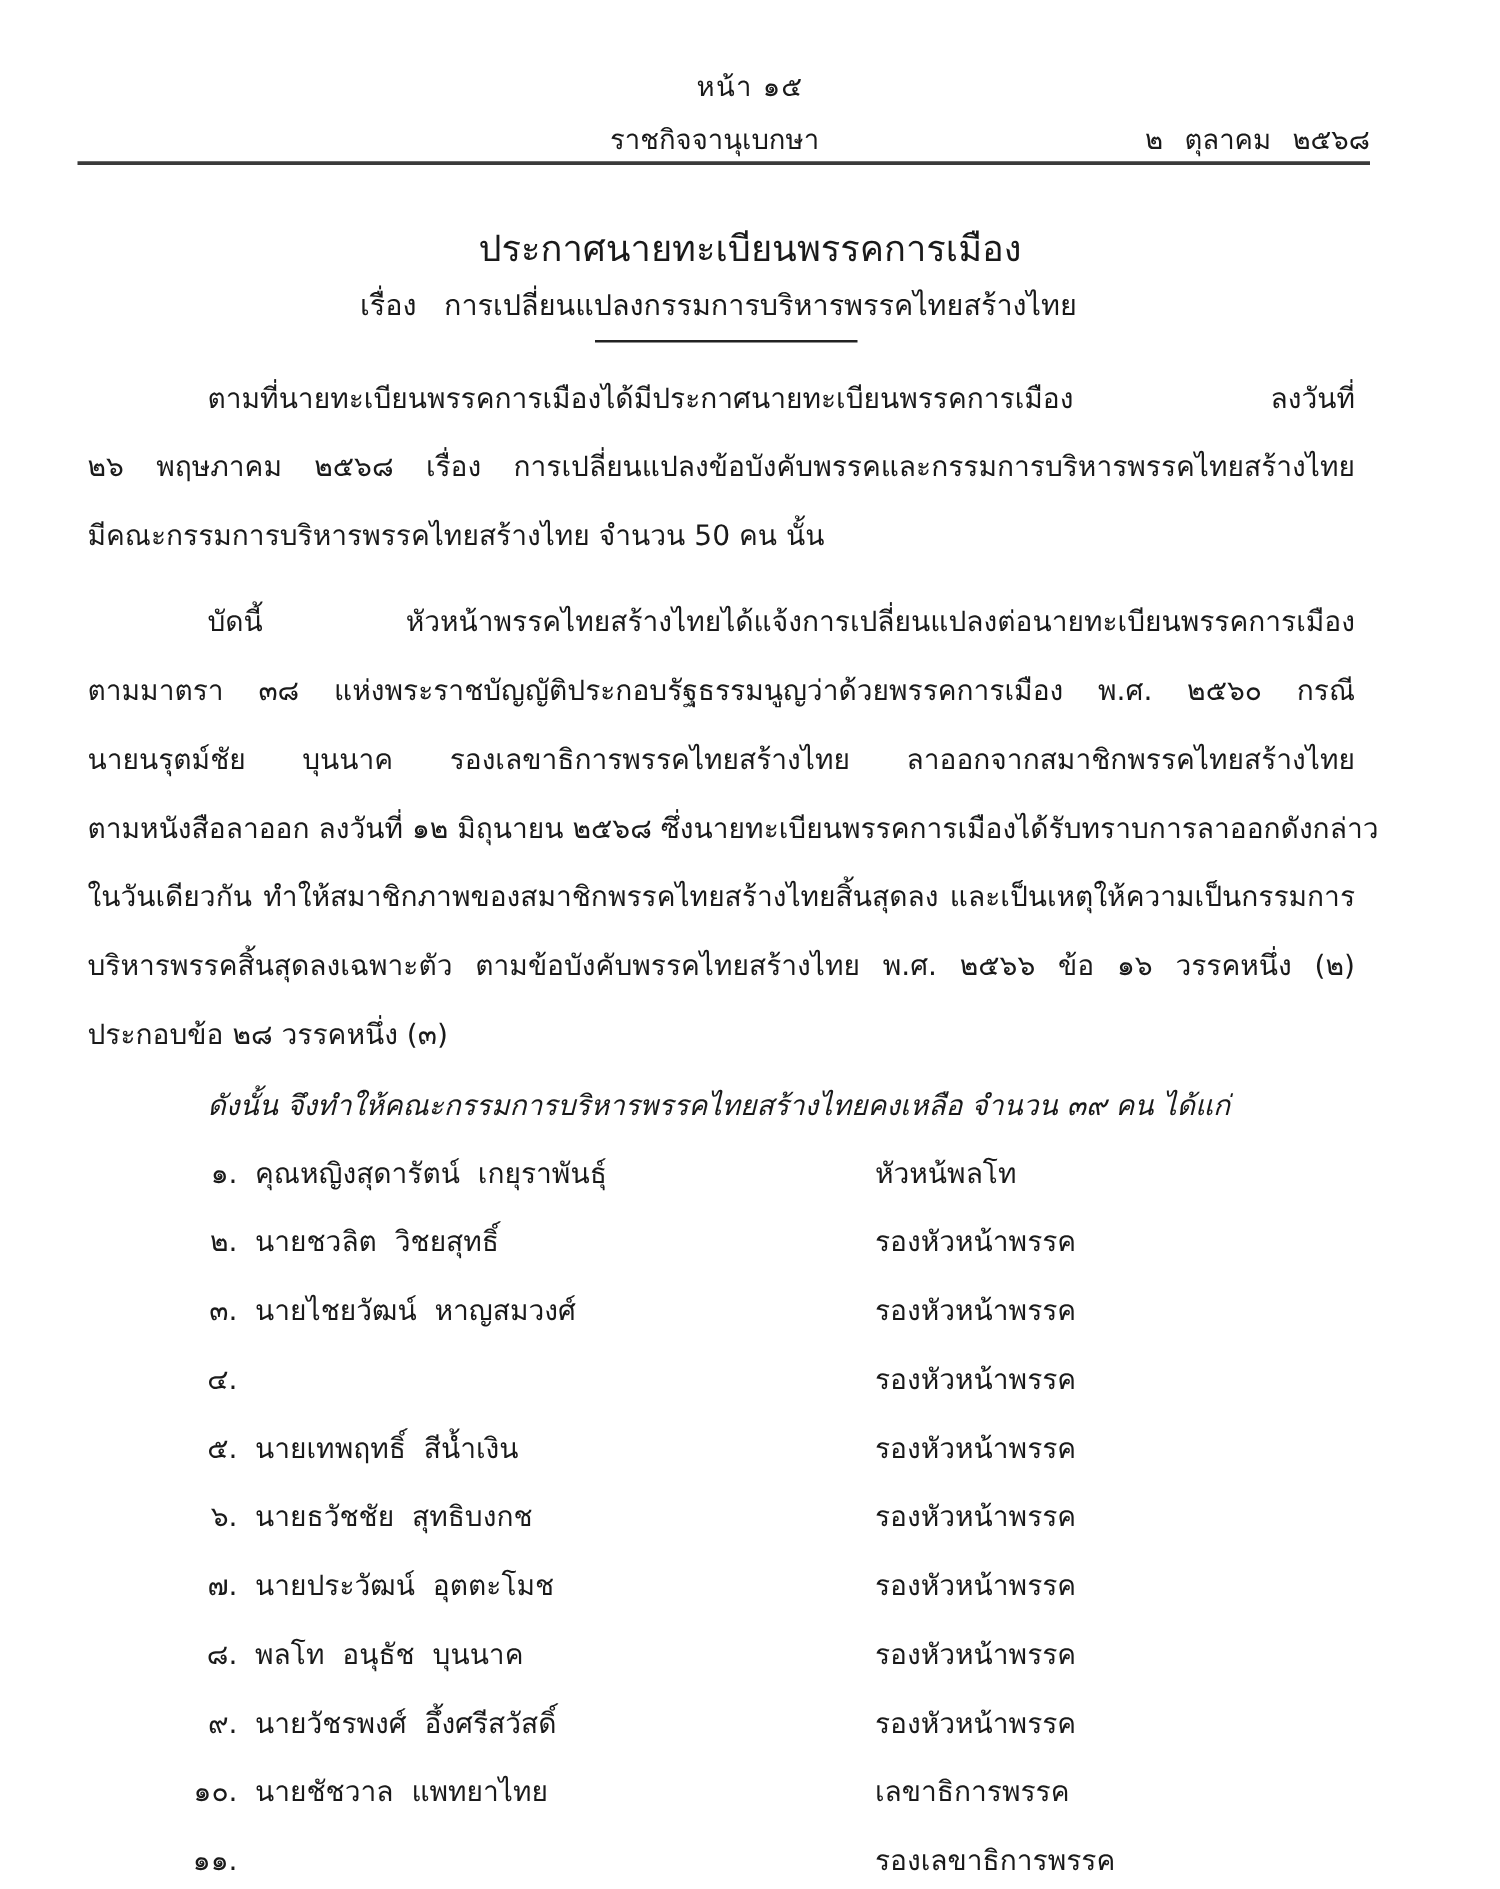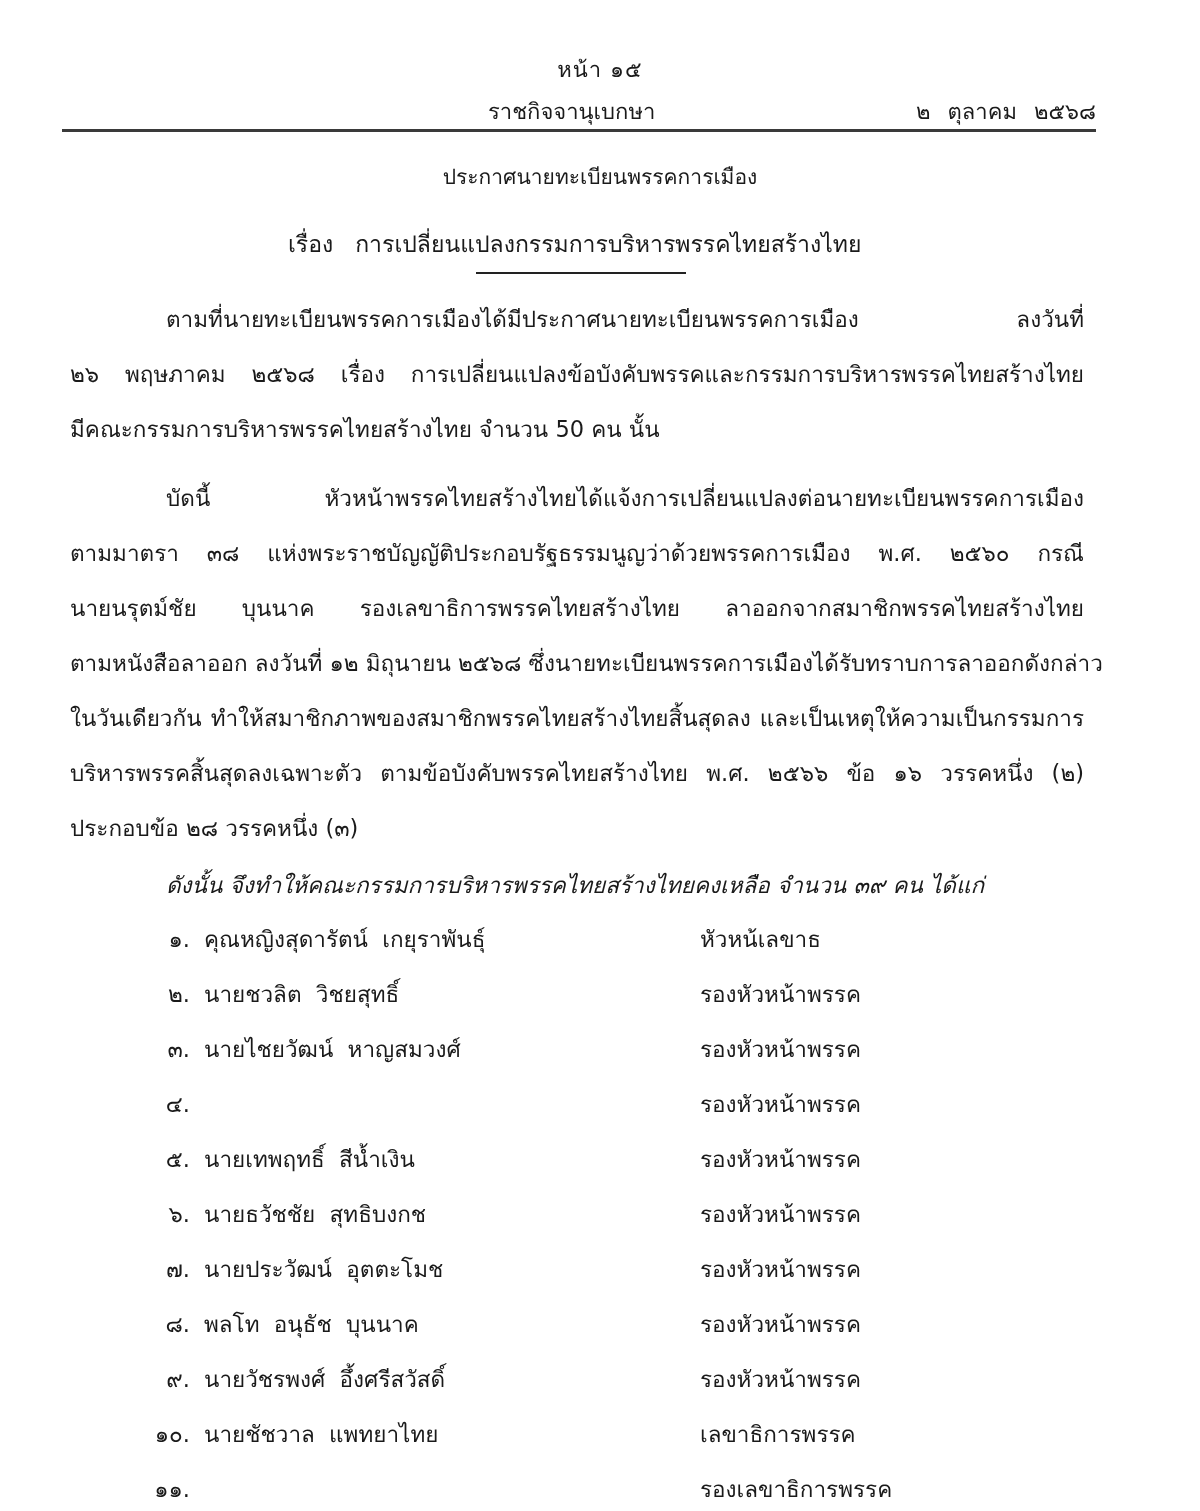--- a/index.html
+++ b/index.html
@@ -59,25 +59,25 @@
     .header-rule {
       position: absolute;
       top: 107px;
       left: 62px;
       width: 1034px;
       height: 3px;
       background: #3a3a3a;
     }
     .title {
       position: absolute;
-      top: 138px;
+      top: 154px;
       left: 0;
       width: 1200px;
       text-align: center;
-      font-size: 21px;
+      font-size: 29px;
     }
     .subject {
       position: absolute;
       top: 204px;
       left: 288px;
       font-size: 23px;
       white-space: pre;
     }
     .title-rule {
       position: absolute;
@@ -174,21 +174,21 @@
   </div>
 
   <div class="body-text para3">
     <span class="line indent last">ดังนั้น  จึงทำให้คณะกรรมการบริหารพรรคไทยสร้างไทยคงเหลือ  จำนวน  ๓๙  คน  ได้แก่</span>
   </div>
 
   <div class="list">
     <div class="list-item">
       <span class="list-num">๑.</span>
       <span class="list-name">คุณหญิงสุดารัตน์  เกยุราพันธุ์</span>
-      <span class="list-role">หัวหน้เลขาธ</span>
+      <span class="list-role">หัวหน้พลโท</span>
     </div>
     <div class="list-item">
       <span class="list-num">๒.</span>
       <span class="list-name">นายชวลิต  วิชยสุทธิ์</span>
       <span class="list-role">รองหัวหน้าพรรค</span>
     </div>
     <div class="list-item">
       <span class="list-num">๓.</span>
       <span class="list-name">นายไชยวัฒน์  หาญสมวงศ์</span>
       <span class="list-role">รองหัวหน้าพรรค</span>

